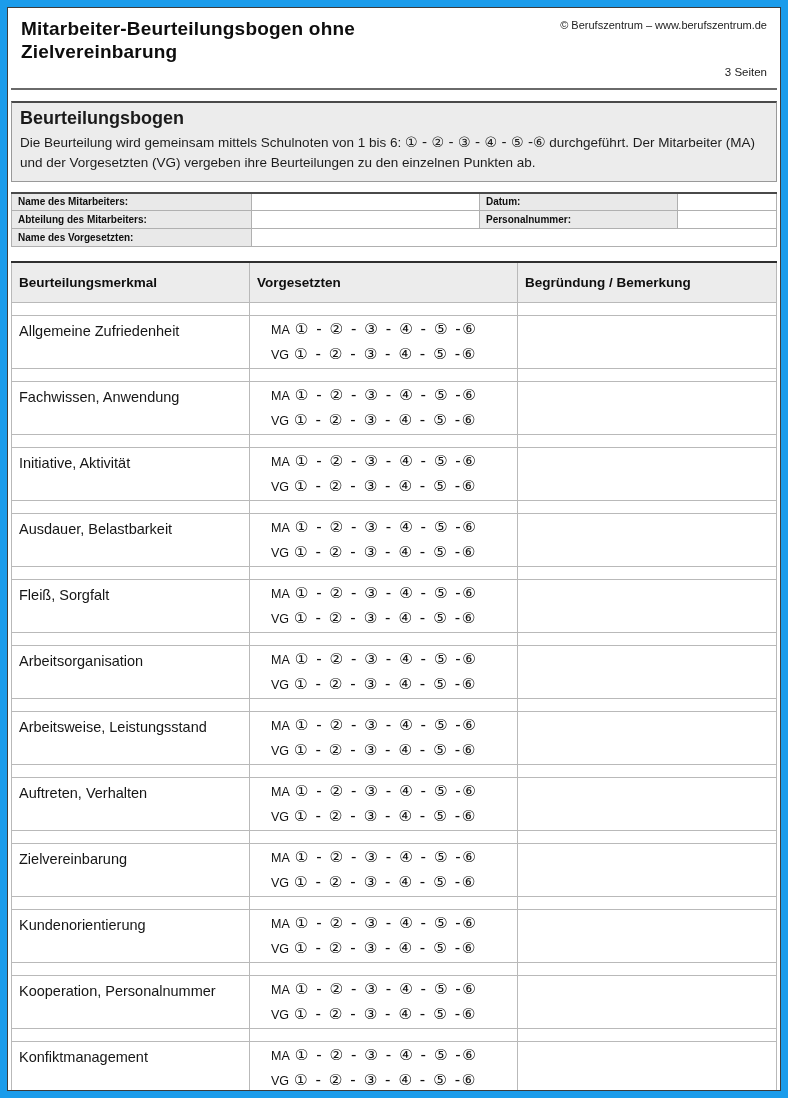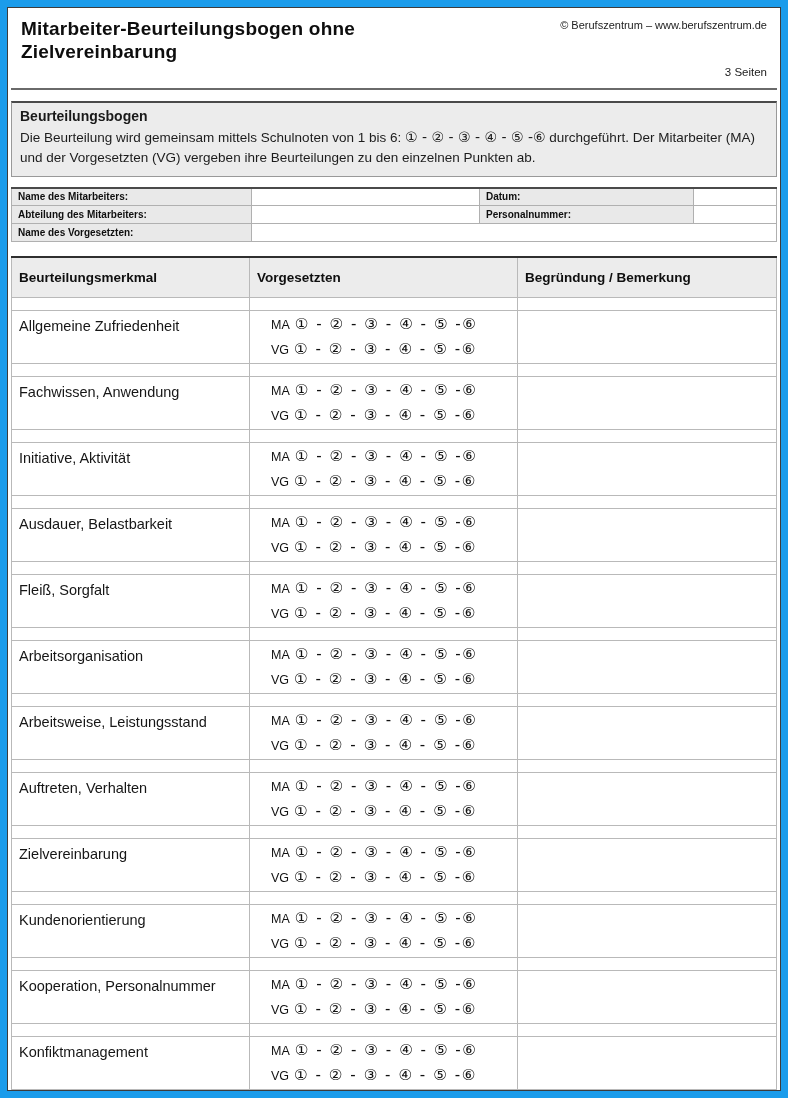--- a/index.html
+++ b/index.html
@@ -36,21 +36,21 @@
   .head-rule { border: none; border-top: 2px solid #6a6a6a; margin: 0; }
 
   
   .intro {
     margin: 11px 0 0 0;
     background: var(--section-gray, #ececec);
     border: 1px solid #999;
     border-top: 2px solid var(--dark-rule, #4a4a4a);
     padding: 5px 8px 7px 8px;
   }
-  .intro-heading { font-size: 14px; font-weight: bold; margin-bottom: 3px; }
+  .intro-heading { font-size: 18px; font-weight: bold; margin-bottom: 3px; }
   .intro-body { margin: 0; font-size: 13.5px; line-height: 1.5; color: #1c1c1c; }
   .glyphs { font-family: "DejaVu Sans", sans-serif; font-size: 14px; }
 
   
   .form-table {
     width: 100%; margin-top: 10px;
     border-collapse: collapse; table-layout: fixed;
     border-top: 2px solid var(--dark-rule, #4a4a4a);
   }
   .form-table td {
@@ -112,21 +112,21 @@
     <section class="intro">
       <div class="intro-heading">Beurteilungsbogen</div>
       <p class="intro-body"><span>Die Beurteilung wird gemeinsam mittels Schulnoten von 1 bis 6: </span><span class="glyphs">① - ② - ③ - ④ - ⑤ -⑥</span><span> durchgeführt. Der Mitarbeiter (MA) und der Vorgesetzten (VG) vergeben ihre Beurteilungen zu den einzelnen Punkten ab.</span></p>
     </section>
 
     <table class="form-table">
       <tbody>
         <tr>
           <td class="lbl" style="width:240px">Name des Mitarbeiters:</td>
           <td class="val" style="width:228px"></td>
-          <td class="lbl" style="width:214px">Datum:</td>
+          <td class="lbl" style="width:198px">Datum:</td>
           <td class="val"></td>
         </tr>
         <tr>
           <td class="lbl">Abteilung des Mitarbeiters:</td>
           <td class="val"></td>
           <td class="lbl">Personalnummer:</td>
           <td class="val"></td>
         </tr>
         <tr>
           <td class="lbl">Name des Vorgesetzten:</td>

